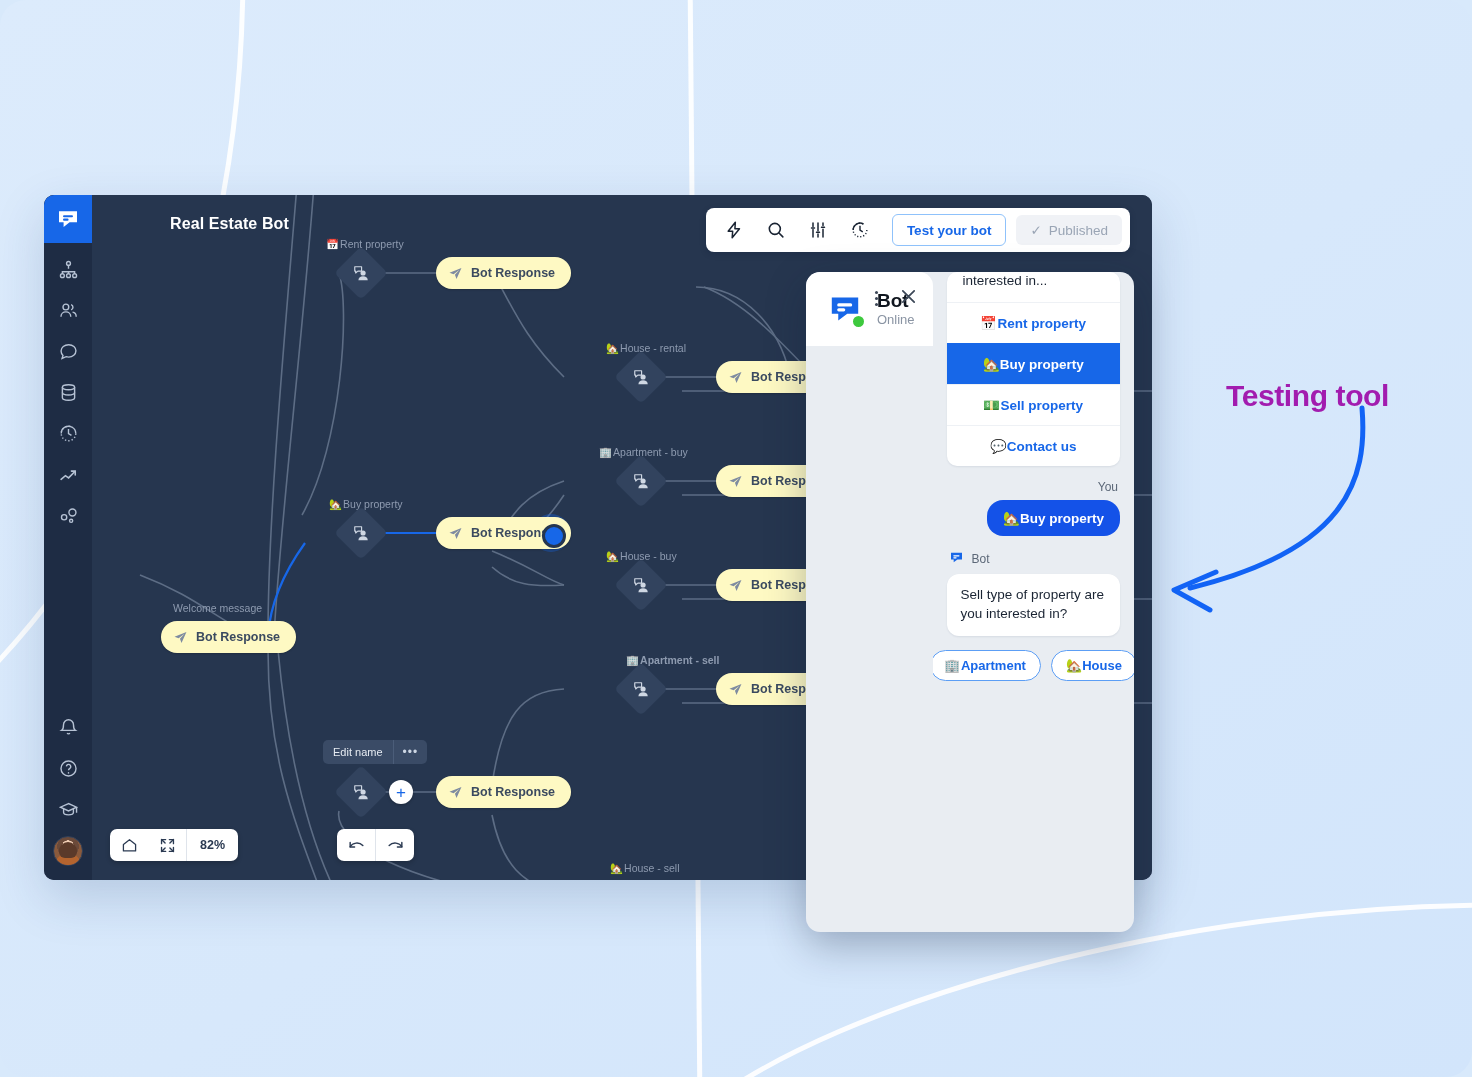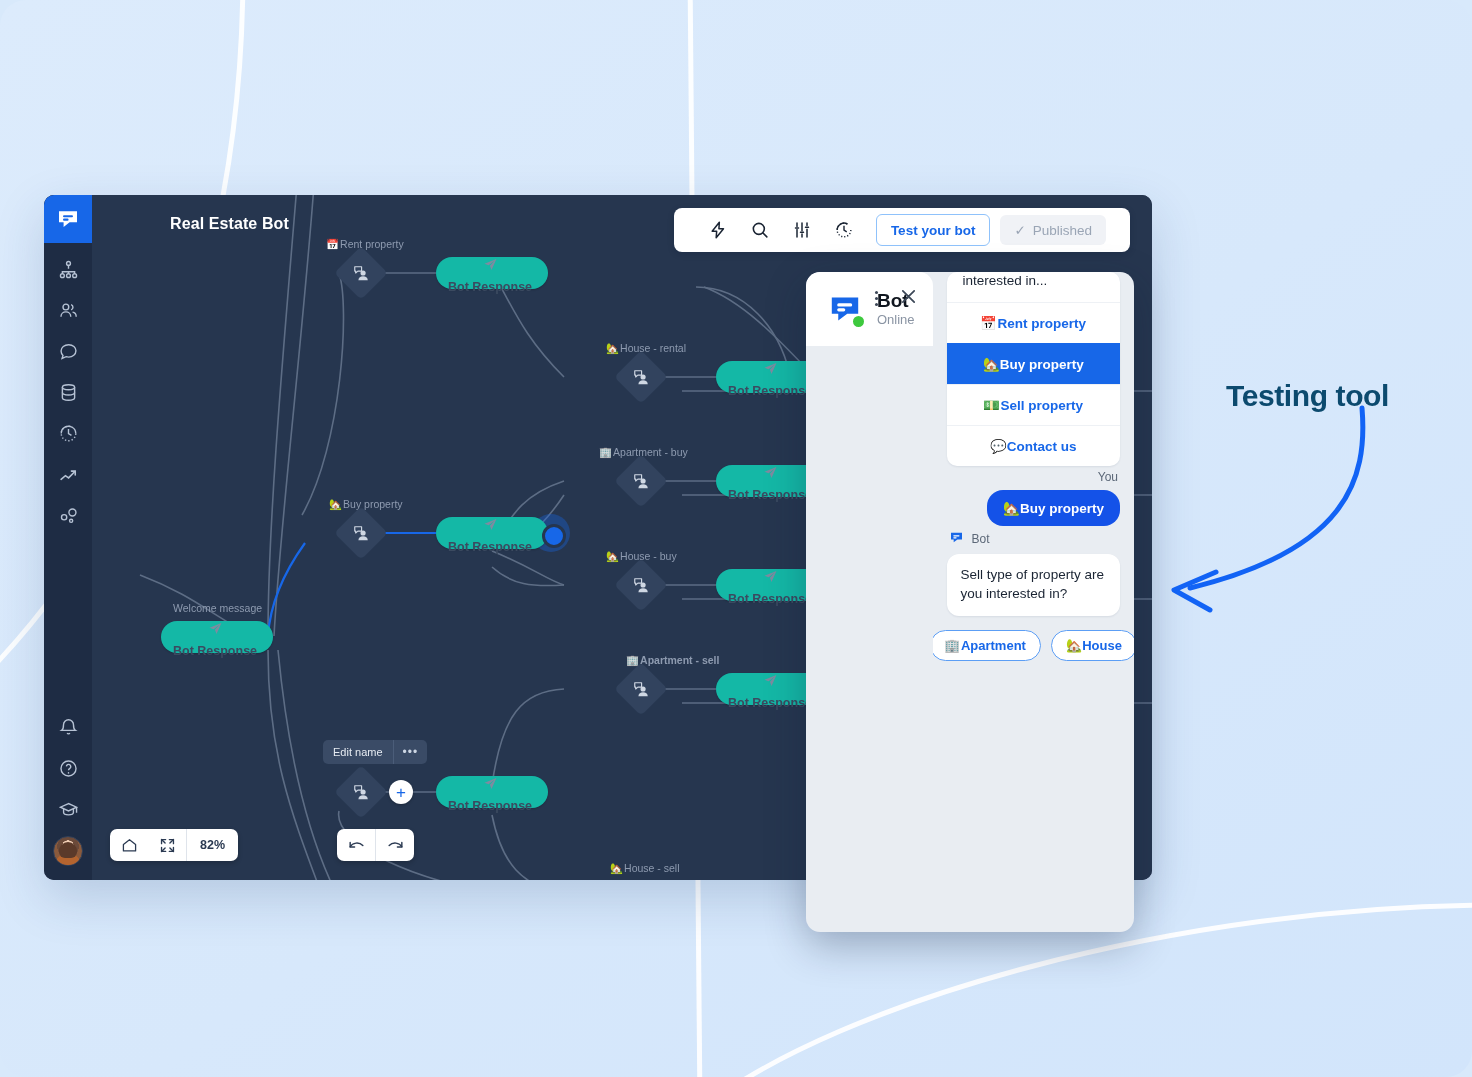--- a/index.html
+++ b/index.html
@@ -55,25 +55,24 @@
   }
   .node-label .emo{font-size:10.5px;margin-right:1px;}
   
   .diamond{
     position:absolute;width:38px;height:38px;background:#32435e;border-radius:5px;
     transform:rotate(45deg);display:flex;align-items:center;justify-content:center;
   }
   .diamond > span{transform:rotate(-45deg);display:flex;}
   
   .pill{
-    position:absolute;height:32px;background:#14b8a6;border-radius:16px;
+    position:absolute;height:32px;background:#fef9c3;border-radius:16px;
     display:flex;align-items:center;gap:8px;padding:0 16px 0 12px;
     color:#3b4a60;font-size:12.5px;font-weight:bold;white-space:nowrap;
     box-shadow:0 1px 2px rgba(0,0,0,.18);
-    flex-direction:column;
   }
   .pill .plane{color:#7e8ba0;display:flex;}
   
   .sel-dot{
     position:absolute;width:18px;height:18px;border-radius:50%;background:#1767e8;
     border:3px solid #26364f;
   }
   .sel-halo{
     position:absolute;width:38px;height:38px;border-radius:50%;background:rgba(23,103,232,.35);
   }
@@ -86,21 +85,21 @@
   .edit-name .en-sep{width:1px;height:24px;background:#4b5d79;}
   .edit-name .en-dots{padding:0 9px;color:#cdd6e3;letter-spacing:1px;font-size:12px;}
   .plus-node{
     position:absolute;width:24px;height:24px;border-radius:50%;background:#fff;
     display:flex;align-items:center;justify-content:center;color:#1767e8;font-size:17px;
     line-height:1;font-weight:500;box-shadow:0 1px 3px rgba(0,0,0,.25);
   }
   
   .toolbar{
     position:absolute;right:22px;top:13px;height:44px;background:#ffffff;border-radius:8px;
-    display:flex;align-items:center;padding:0 24px;gap:2px;
+    display:flex;align-items:center;padding:0 8px;gap:2px;
     box-shadow:0 2px 6px rgba(10,25,50,.22);z-index:20;
   }
   .tb-icon{
     width:40px;height:34px;display:flex;align-items:center;justify-content:center;color:#1a2433;
   }
   .tb-test{
     margin-left:10px;height:30px;border:1.5px solid #8fc2fb;border-radius:6px;color:#1767e8;
     font-size:13.5px;font-weight:bold;display:flex;align-items:center;padding:0 14px;
   }
   .tb-pub{
@@ -146,21 +145,21 @@
     overflow:hidden;
   }
   .card-cut{
     padding:0 16px 12px 16px;color:#1a2433;font-size:13.5px;line-height:1.35;
   }
   .card-opt{
     border-top:1px solid #eef1f5;height:40px;display:flex;align-items:center;justify-content:center;
     color:#1767e8;font-size:13.5px;font-weight:bold;
   }
   .card-opt.active{background:#1767e8;color:#fff;border-top-color:#1767e8;}
-  .who{font-size:12px;color:#5c6878;margin:4px 2px 6px 2px;}
+  .who{font-size:12px;color:#5c6878;margin:14px 2px 6px 2px;}
   .who.right{text-align:right;}
   .who.left{display:flex;align-items:center;gap:8px;}
   .bubble-user{
     margin-left:auto;background:#1452e8;color:#fff;border-radius:16px;
     padding:10px 16px;font-size:13.5px;font-weight:bold;max-width:215px;width:max-content;
   }
   .bubble-bot{
     background:#fff;color:#1a2433;border-radius:12px;padding:12px 14px;font-size:13.5px;
     line-height:1.4;box-shadow:0 1px 2px rgba(20,40,80,.09);
   }
@@ -170,21 +169,21 @@
     display:flex;align-items:center;padding:0 14px;font-size:13px;font-weight:bold;white-space:nowrap;
   }
   .chat-foot{
     height:48px;background:#fff;display:flex;align-items:center;padding:0 18px;flex:0 0 48px;
     border-radius:0 0 14px 14px;
   }
   .chat-foot .ph{flex:1;color:#9aa3b0;font-size:13.5px;}
   .chat-foot .fi{color:#b7bfca;display:flex;margin-left:12px;}
   
   .annot-text{
-    position:absolute;left:1226px;top:379px;font-size:30px;font-weight:bold;color:#0c4a6e;
+    position:absolute;left:1226px;top:379px;font-size:30px;font-weight:bold;color:#a21caf;
     letter-spacing:-0.4px;z-index:30;
   }
   #annot-arrow{position:absolute;left:1150px;top:400px;z-index:30;}
   .emo{font-family:"DejaVu Sans", sans-serif;}
 </style>
 </head>
 <body>
 
 <svg id="bg-deco" width="1472" height="1077" viewBox="0 0 1472 1077">
   <defs>

